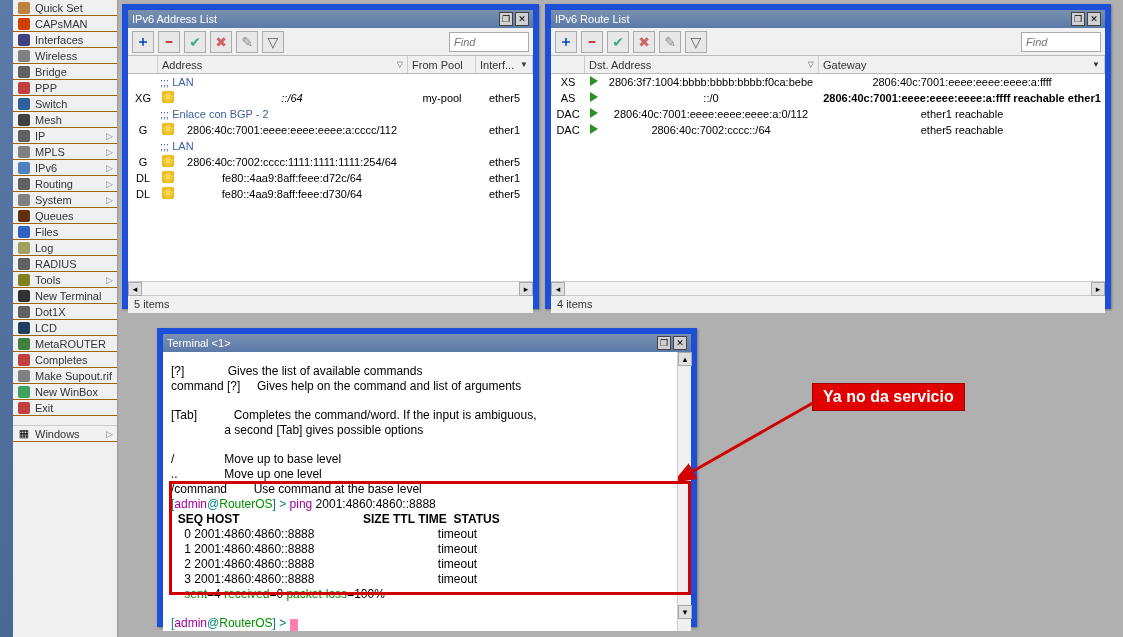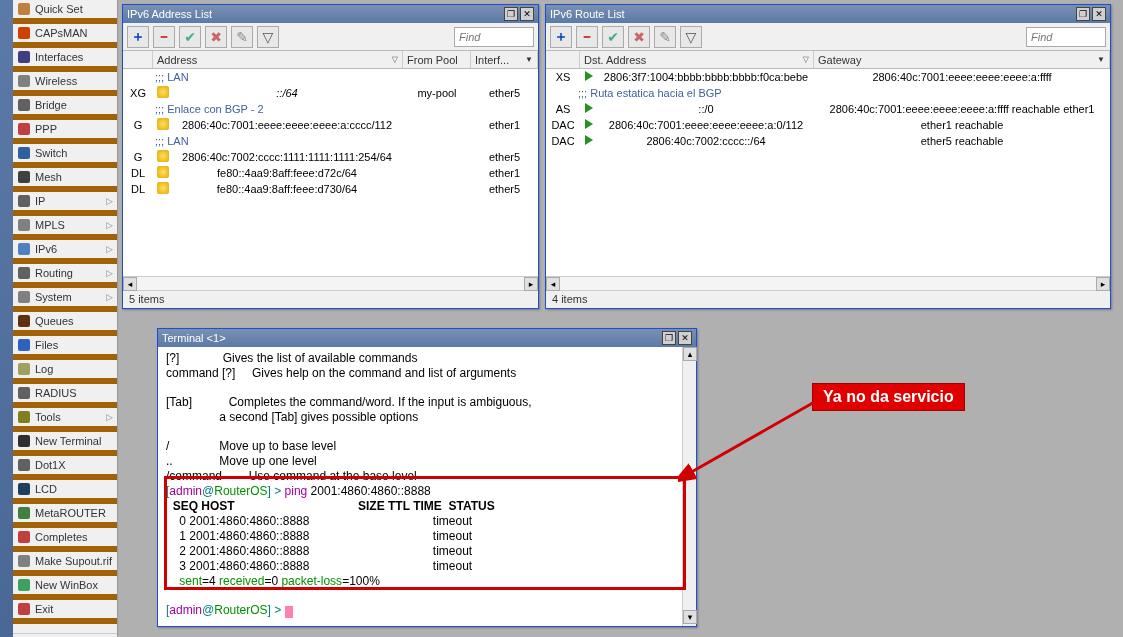--- a/index.html
+++ b/index.html
@@ -1,27 +1,27 @@
 <!DOCTYPE html>
 <html><head>
 <meta charset="utf-8">
 <style>
   * { box-sizing: border-box; margin: 0; padding: 0; font-family: Tahoma, Arial, sans-serif; }
   body { background: #b0b0b0; width: 1123px; height: 637px; overflow: hidden; position: relative; font-size: 11px; }
   
   .bluebar { position: absolute; left: 0; top: 0; width: 13px; height: 637px; background: linear-gradient(to bottom, #5b7aa8, #4a6896); }
   
   .sidebar { position: absolute; left: 13px; top: 0; width: 105px; height: 637px; background: #f0f0f0; border-right: 1px solid #999; }
-  .menu-item { display: flex; align-items: center; padding: 2px 4px; height: 24px; border-bottom: 6px solid #a16207; gap: 4px; cursor: pointer; }
+  .menu-item { display: flex; align-items: center; padding: 2px 4px; height: 16px; border-bottom: 1px solid #a16207; gap: 4px; cursor: pointer; }
   .menu-icon { width: 14px; height: 14px; display: flex; align-items: center; justify-content: center; }
   .menu-text { font-size: 11px; color: #333; }
   .submenu-arrow { margin-left: auto; color: #888; font-size: 9px; }
   .sidebar-sep { height: 10px; border-bottom: 1px solid #ccc; }
   
-  .win { position: absolute; background: #f0f0f0; border: 1px solid #1d4ed8; box-shadow: 1px 1px 2px rgba(0,0,0,0.3); }
+  .win { position: absolute; background: #f0f0f0; border: 6px solid #1d4ed8; box-shadow: 1px 1px 2px rgba(0,0,0,0.3); }
   .titlebar { height: 18px; background: linear-gradient(to bottom, #7a90b0, #5b7aa8); color: #fff; display: flex; align-items: center; padding: 0 4px; font-size: 11px; }
   .titlebar .title-text { flex: 1; }
   .titlebar .winbtn { width: 14px; height: 14px; background: #d0d0d0; border: 1px solid #444; margin-left: 2px; display: flex; align-items: center; justify-content: center; font-size: 9px; color: #000; cursor: pointer; }
   
   .toolbar { height: 28px; background: #f0f0f0; border-bottom: 1px solid #bbb; display: flex; align-items: center; padding: 2px 4px; gap: 4px; }
   .tbtn { width: 22px; height: 22px; border: 1px solid #aaa; background: #e8e8e8; display: flex; align-items: center; justify-content: center; font-size: 14px; cursor: pointer; }
   .tbtn.add { color: #0040c0; font-weight: bold; }
   .tbtn.rem { color: #c00000; font-weight: bold; }
   .findbox { margin-left: auto; width: 80px; height: 20px; border: 1px solid #aaa; background: #fff; font-size: 11px; font-style: italic; color: #999; padding: 0 4px; }
   
@@ -38,21 +38,21 @@
   .yellow-badge { display: inline-block; width: 12px; height: 12px; background: radial-gradient(circle, #ffe066, #e6a800); border-radius: 2px; }
   .green-play { display: inline-block; border-left: 8px solid #2a9020; border-top: 5px solid transparent; border-bottom: 5px solid transparent; }
   
   .scrollbar-stub { height: 14px; background: #f0f0f0; border-top: 1px solid #ccc; display: flex; }
   .scroll-arrow { width: 14px; height: 14px; border: 1px solid #aaa; background: #e0e0e0; display:flex; align-items:center; justify-content:center; font-size:9px; }
   .scroll-track { flex: 1; background: #f4f4f4; }
   
   .statusbar { height: 18px; background: #f0f0f0; border-top: 1px solid #ccc; padding: 2px 6px; font-size: 11px; color: #333; }
   
   
-  .terminal-body { background: #fff; font-family: 'Courier New', monospace; font-size: 12px; padding: 4px 8px; line-height: 14px; white-space: pre; position: relative; }
+  .terminal-body { background: #fff; font-family: 'Courier New', monospace; font-size: 12px; padding: 12px 8px; line-height: 14px; white-space: pre; position: relative; }
   .t-black { color: #000; }
   .t-teal { color: #008080; }
   .t-purple { color: #a000a0; }
   .t-green { color: #009000; }
   .cursor { display: inline-block; width: 8px; height: 12px; background: #ff80b0; vertical-align: text-bottom; }
   .redbox { position: absolute; border: 3px solid #d00000; }
   
   .annotation { position: absolute; background: #e00000; color: #fff; font-weight: bold; font-size: 16px; padding: 4px 10px; border: 1px solid #a00000; font-family: Arial; }
   .arrow-svg { position: absolute; }
   .vscroll { width: 14px; background: #f0f0f0; border-left: 1px solid #ccc; }
@@ -340,28 +340,25 @@
         <span style="margin-left:auto;font-size:8px;">▼</span>
       </div>
   </div>
   <div class="grid-body" id="route-body" style="height:207px;">
       <div class="grid-row">
         <div class="cell" style="width:34px;padding-left:4px;">XS</div>
         <div class="cell icon-cell"><span class="green-play"></span></div>
         <div class="cell" style="width:216px;">2806:3f7:1004:bbbb:bbbb:bbbb:f0ca:bebe</div>
         <div class="cell" style="flex:1;">2806:40c:7001:eeee:eeee:eeee:a:ffff</div>
       </div>
-      <div class="grid-row comment">
-        <div class="cell">;;; Ruta estatica hacia el BGP</div>
-      </div>
       <div class="grid-row">
         <div class="cell" style="width:34px;padding-left:4px;">AS</div>
         <div class="cell icon-cell"><span class="green-play"></span></div>
         <div class="cell" style="width:216px;">::/0</div>
-        <div class="cell" style="flex:1;">2806:40c:7001:eeee:eeee:eeee:a:ffff reachable ether1</div>
+        <div class="cell" style="flex:1;font-weight:bold;">2806:40c:7001:eeee:eeee:eeee:a:ffff reachable ether1</div>
       </div>
       <div class="grid-row">
         <div class="cell" style="width:34px;padding-left:4px;">DAC</div>
         <div class="cell icon-cell"><span class="green-play"></span></div>
         <div class="cell" style="width:216px;">2806:40c:7001:eeee:eeee:eeee:a:0/112</div>
         <div class="cell" style="flex:1;">ether1 reachable</div>
       </div>
       <div class="grid-row">
         <div class="cell" style="width:34px;padding-left:4px;">DAC</div>
         <div class="cell icon-cell"><span class="green-play"></span></div>

